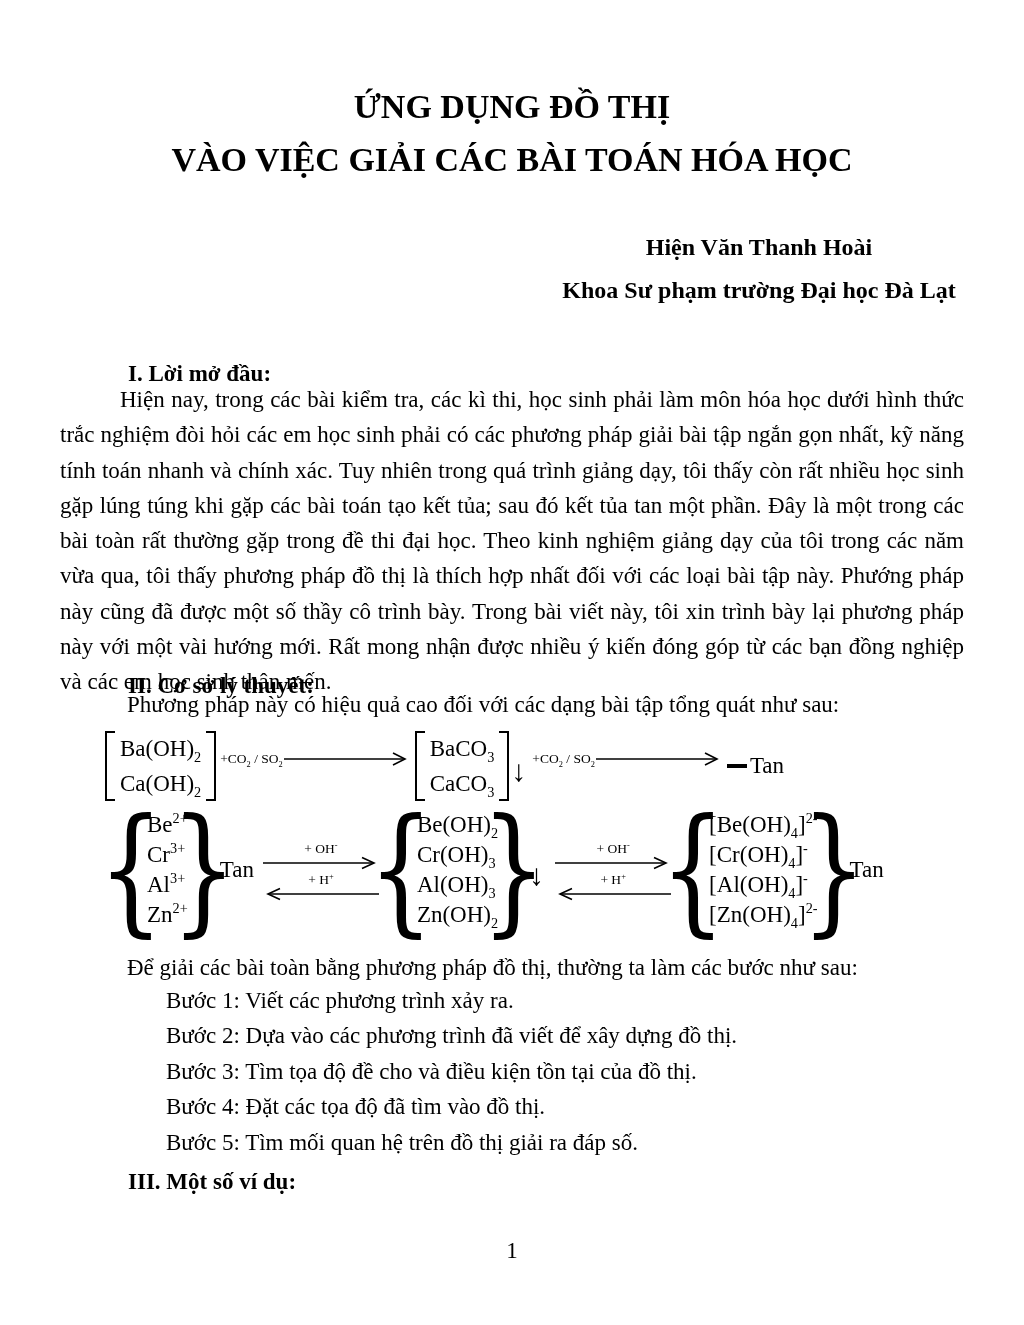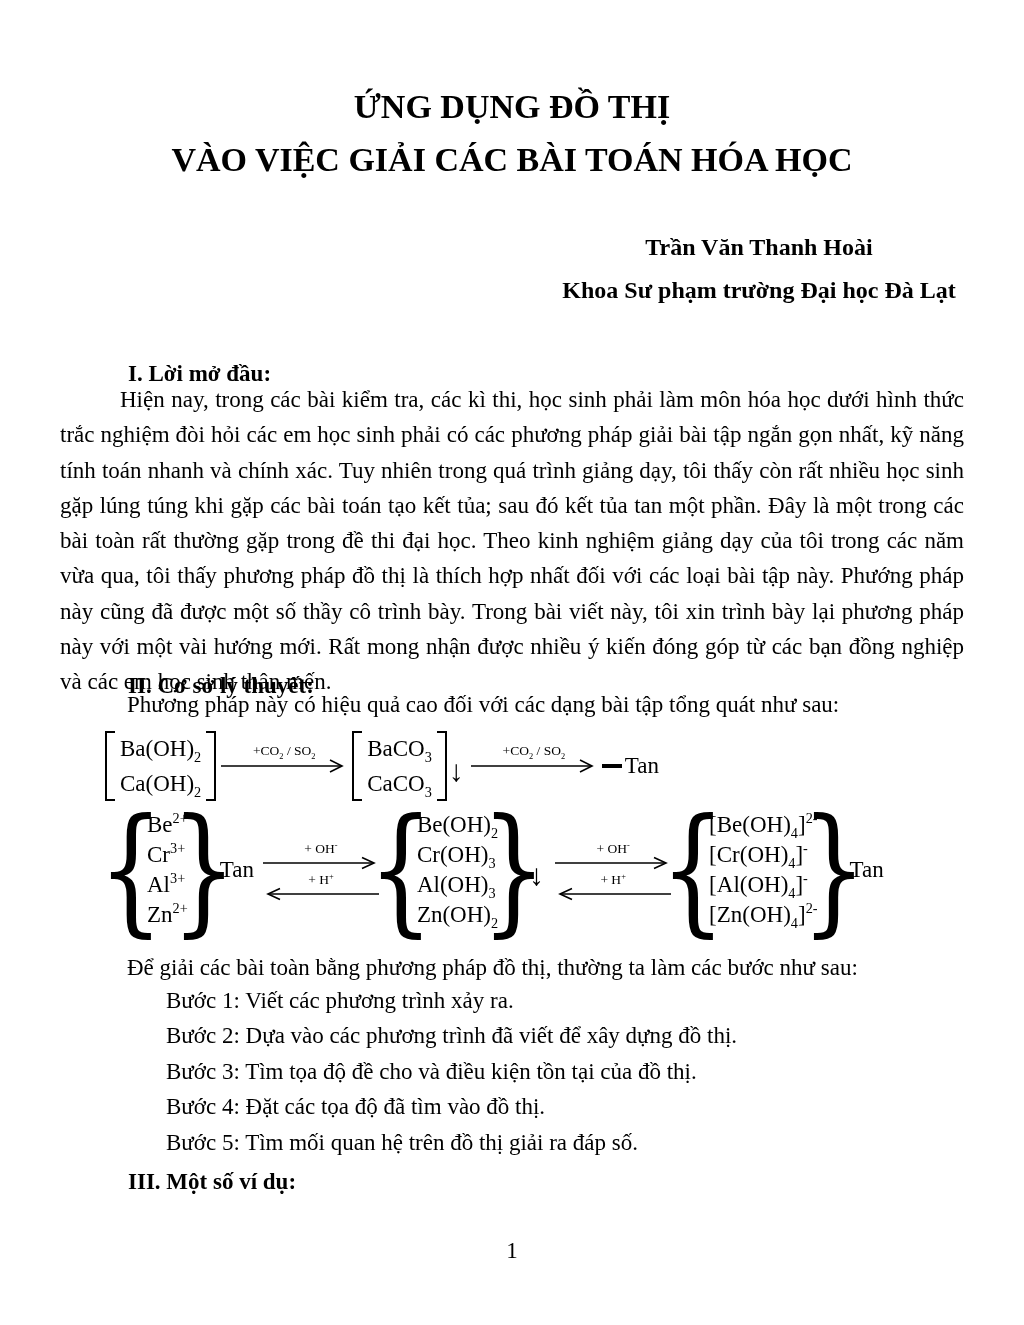--- a/index.html
+++ b/index.html
@@ -45,42 +45,42 @@
   .sqb.l { border-left:2px solid #000; border-top:2px solid #000; border-bottom:2px solid #000; }
   .sqb.r { border-right:2px solid #000; border-top:2px solid #000; border-bottom:2px solid #000; }
   .br { display:flex; align-items:center; }
   .brace {
     font-family:"DejaVu Serif",serif; font-weight:normal;
     font-size:138px; line-height:120px; width:26px;
     display:flex; align-items:center; justify-content:center;
     transform:scaleX(0.75); overflow:visible;
   }
   .rxarrow {
-    display:flex; flex-direction:column; align-items:center;
+    display:flex; flex-direction:row; align-items:center;
     margin:0 4px; transform:translateY(-8px);
   }
   .rlabel { font-size:13.5px; line-height:15px; white-space:nowrap; }
   .eqarrows { display:flex; flex-direction:column; align-items:center; margin:0 8px; }
   .eqarrows .rlabel { margin-top:2px; }
   .downar { font-family:"Liberation Serif","DejaVu Sans",serif; font-size:30px; margin:10px 2px 0 2px; }
   .state { margin-left:3px; white-space:nowrap; }
   svg.arrow { display:block; }
 </style>
 </head>
 <body>
 
 <div class="page">
 
   <div class="title-block">
     <div>ỨNG DỤNG ĐỒ THỊ</div>
     <div>VÀO VIỆC GIẢI CÁC BÀI TOÁN HÓA HỌC</div>
   </div>
 
   <div class="author-block">
-    <div>Trần Văn Thanh Hoài</div>
+    <div>Hiện Văn Thanh Hoài</div>
     <div>Khoa Sư phạm trường Đại học Đà Lạt</div>
   </div>
 
   <h2 class="hd" style="top:353px;">I. Lời mở đầu:</h2>
 
   <p class="para">Hiện nay, trong các bài kiểm tra, các kì thi, học sinh phải làm môn hóa học dưới hình thức trắc nghiệm đòi hỏi các em học sinh phải có các phương pháp giải bài tập ngắn gọn nhất, kỹ năng tính toán nhanh và chính xác. Tuy nhiên trong quá trình giảng dạy, tôi thấy còn rất nhiều học sinh gặp lúng túng khi gặp các bài toán tạo kết tủa; sau đó kết tủa tan một phần. Đây là một trong các bài toàn rất thường gặp trong đề thi đại học. Theo kinh nghiệm giảng dạy của tôi trong các năm vừa qua, tôi thấy phương pháp đồ thị là thích hợp nhất đối với các loại bài tập này. Phướng pháp này cũng đã được một số thầy cô trình bày. Trong bài viết này, tôi xin trình bày lại phương pháp này với một vài hướng mới. Rất mong nhận được nhiều ý kiến đóng góp từ các bạn đồng nghiệp và các em học sinh thân mến.</p>
 
   <h2 class="hd" style="top:665px;">II. Cơ sở lý thuyết:</h2>
 
   <p class="line" style="top:692px; left:127px;">Phương pháp này có hiệu quả cao đối với các dạng bài tập tổng quát như sau:</p>

